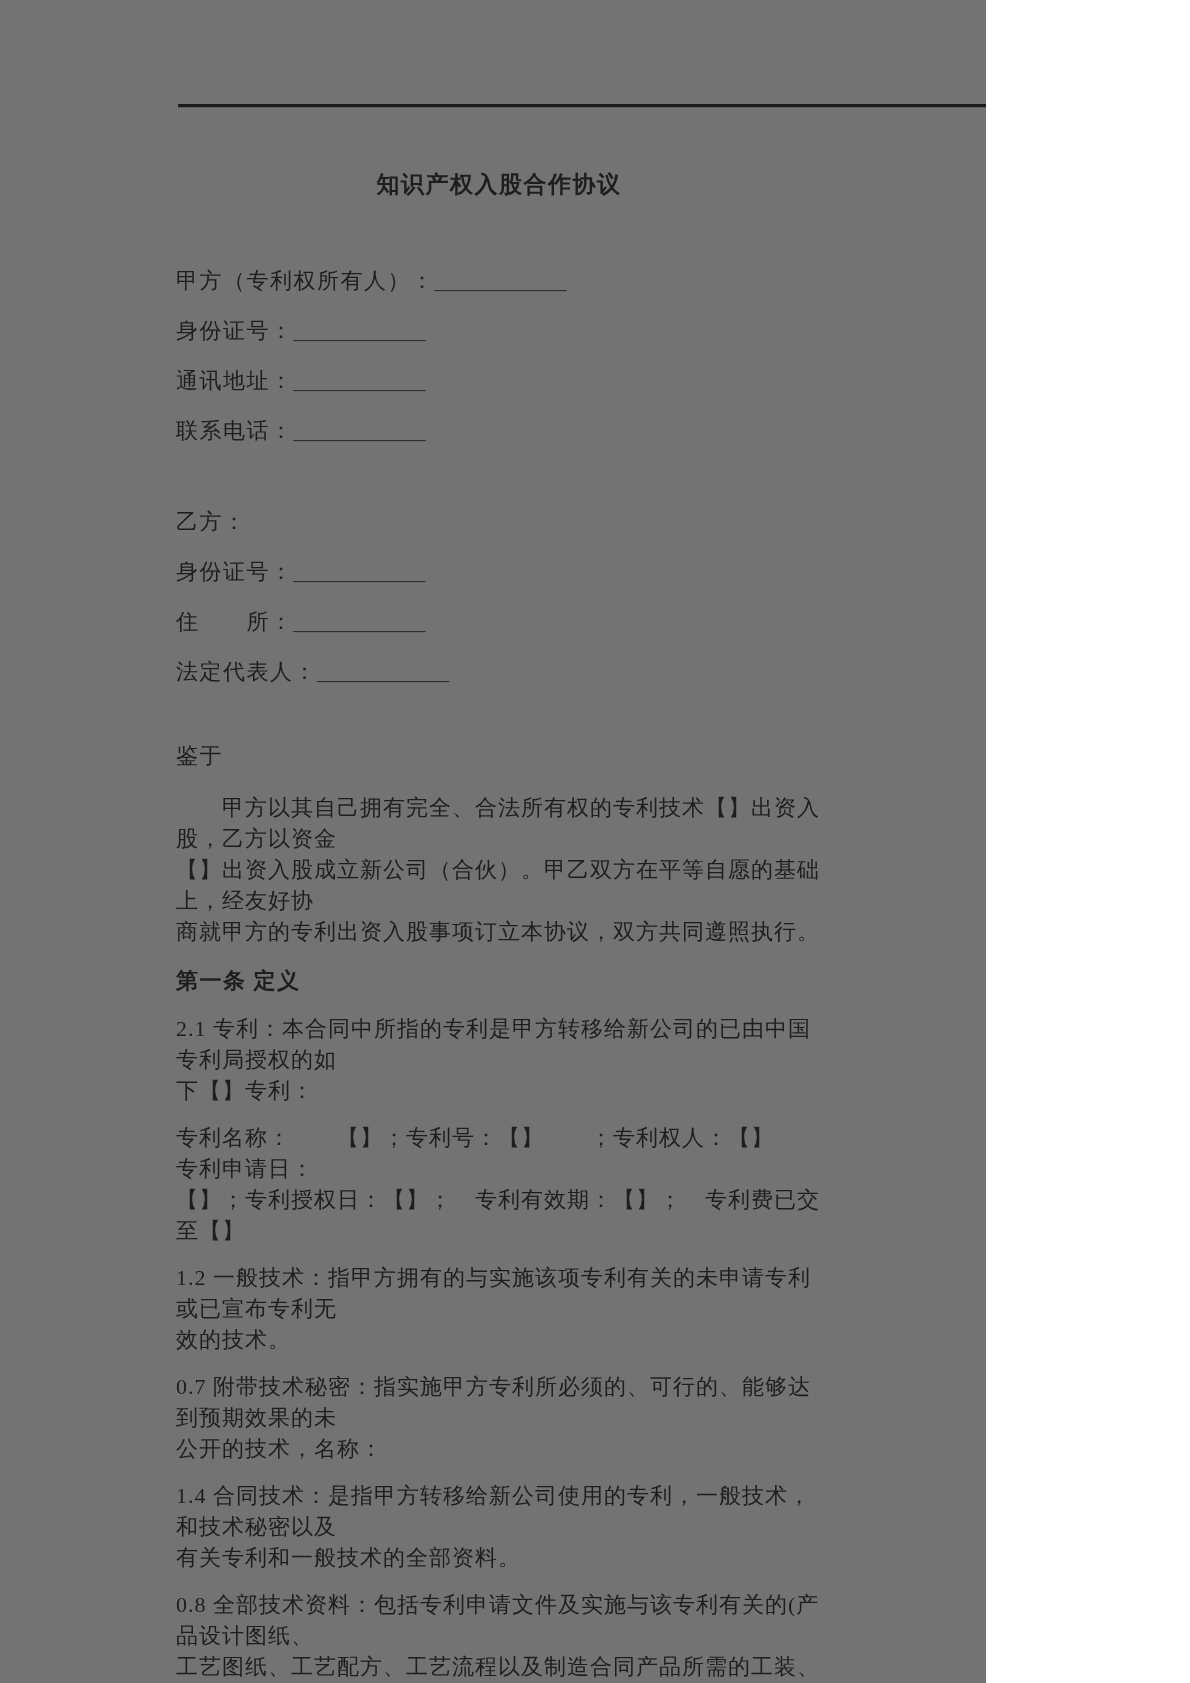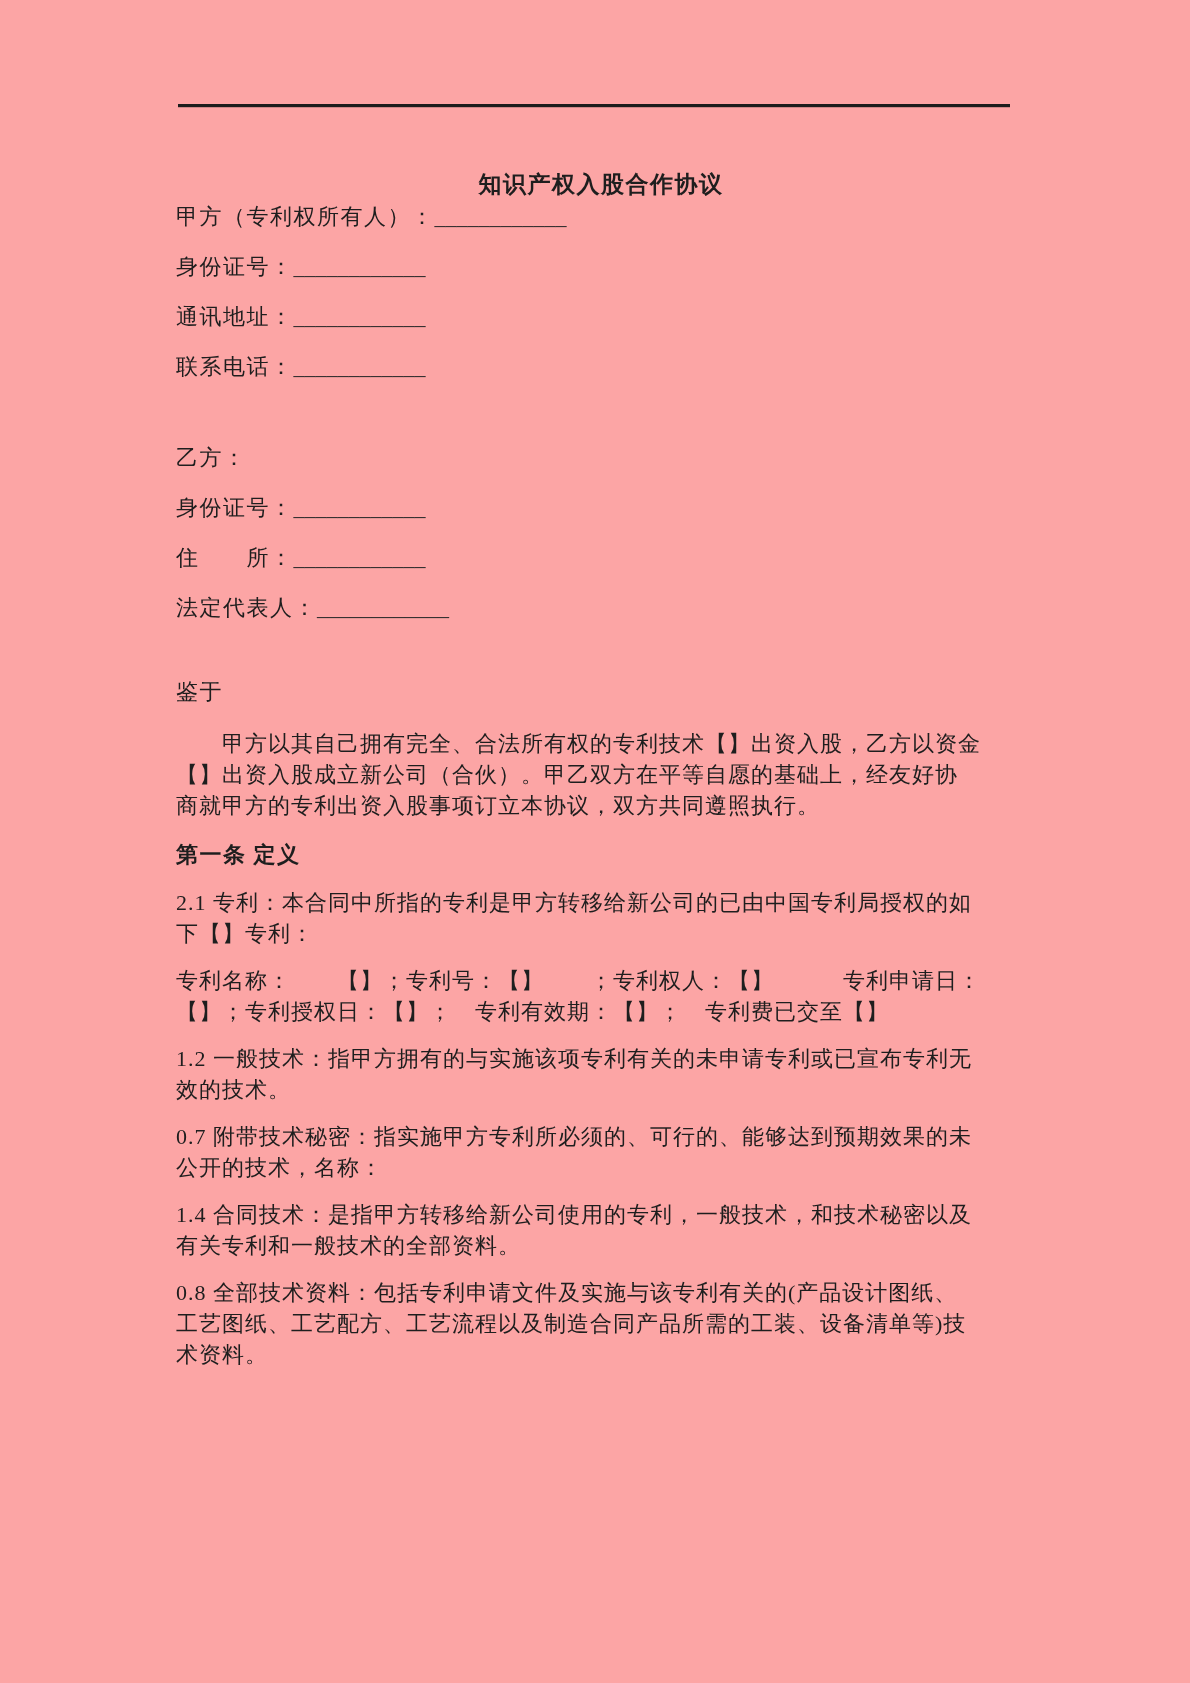--- a/index.html
+++ b/index.html
@@ -8,23 +8,23 @@
     background: #ffffff;
   }
   body {
     width: 1190px;
     height: 1683px;
     font-family: "Liberation Serif", "DejaVu Serif", serif;
     color: #1e1e1e;
   }
   .page {
     position: relative;
-    width: 1190px;
+    width: 986px;
     height: 1683px;
-    background: #fca5a5;
+    background: #737373;
     overflow: hidden;
   }
   .content {
     padding: 0 164px 0 176px;
   }
   .rule {
     margin-top: 104px;
     margin-left: 2px;
     width: 832px;
     height: 3px;
@@ -32,21 +32,21 @@
     box-shadow: 0 1px 0 rgba(0,0,0,0.18);
   }
   .doc-title {
     margin: 62px 0 0 0;
     text-align: center;
     font-size: 23px;
     font-weight: bold;
     letter-spacing: 1.5px;
     line-height: 32px;
   }
-  .fields-a { }
+  .fields-a { margin-top: 64px; }
   .fields-b { margin-top: 59px; }
   .field {
     font-size: 22px;
     letter-spacing: 1.5px;
     line-height: 32px;
     margin: 0 0 18px 0;
     white-space: pre;
   }
   .field .blank {
     letter-spacing: 0;

